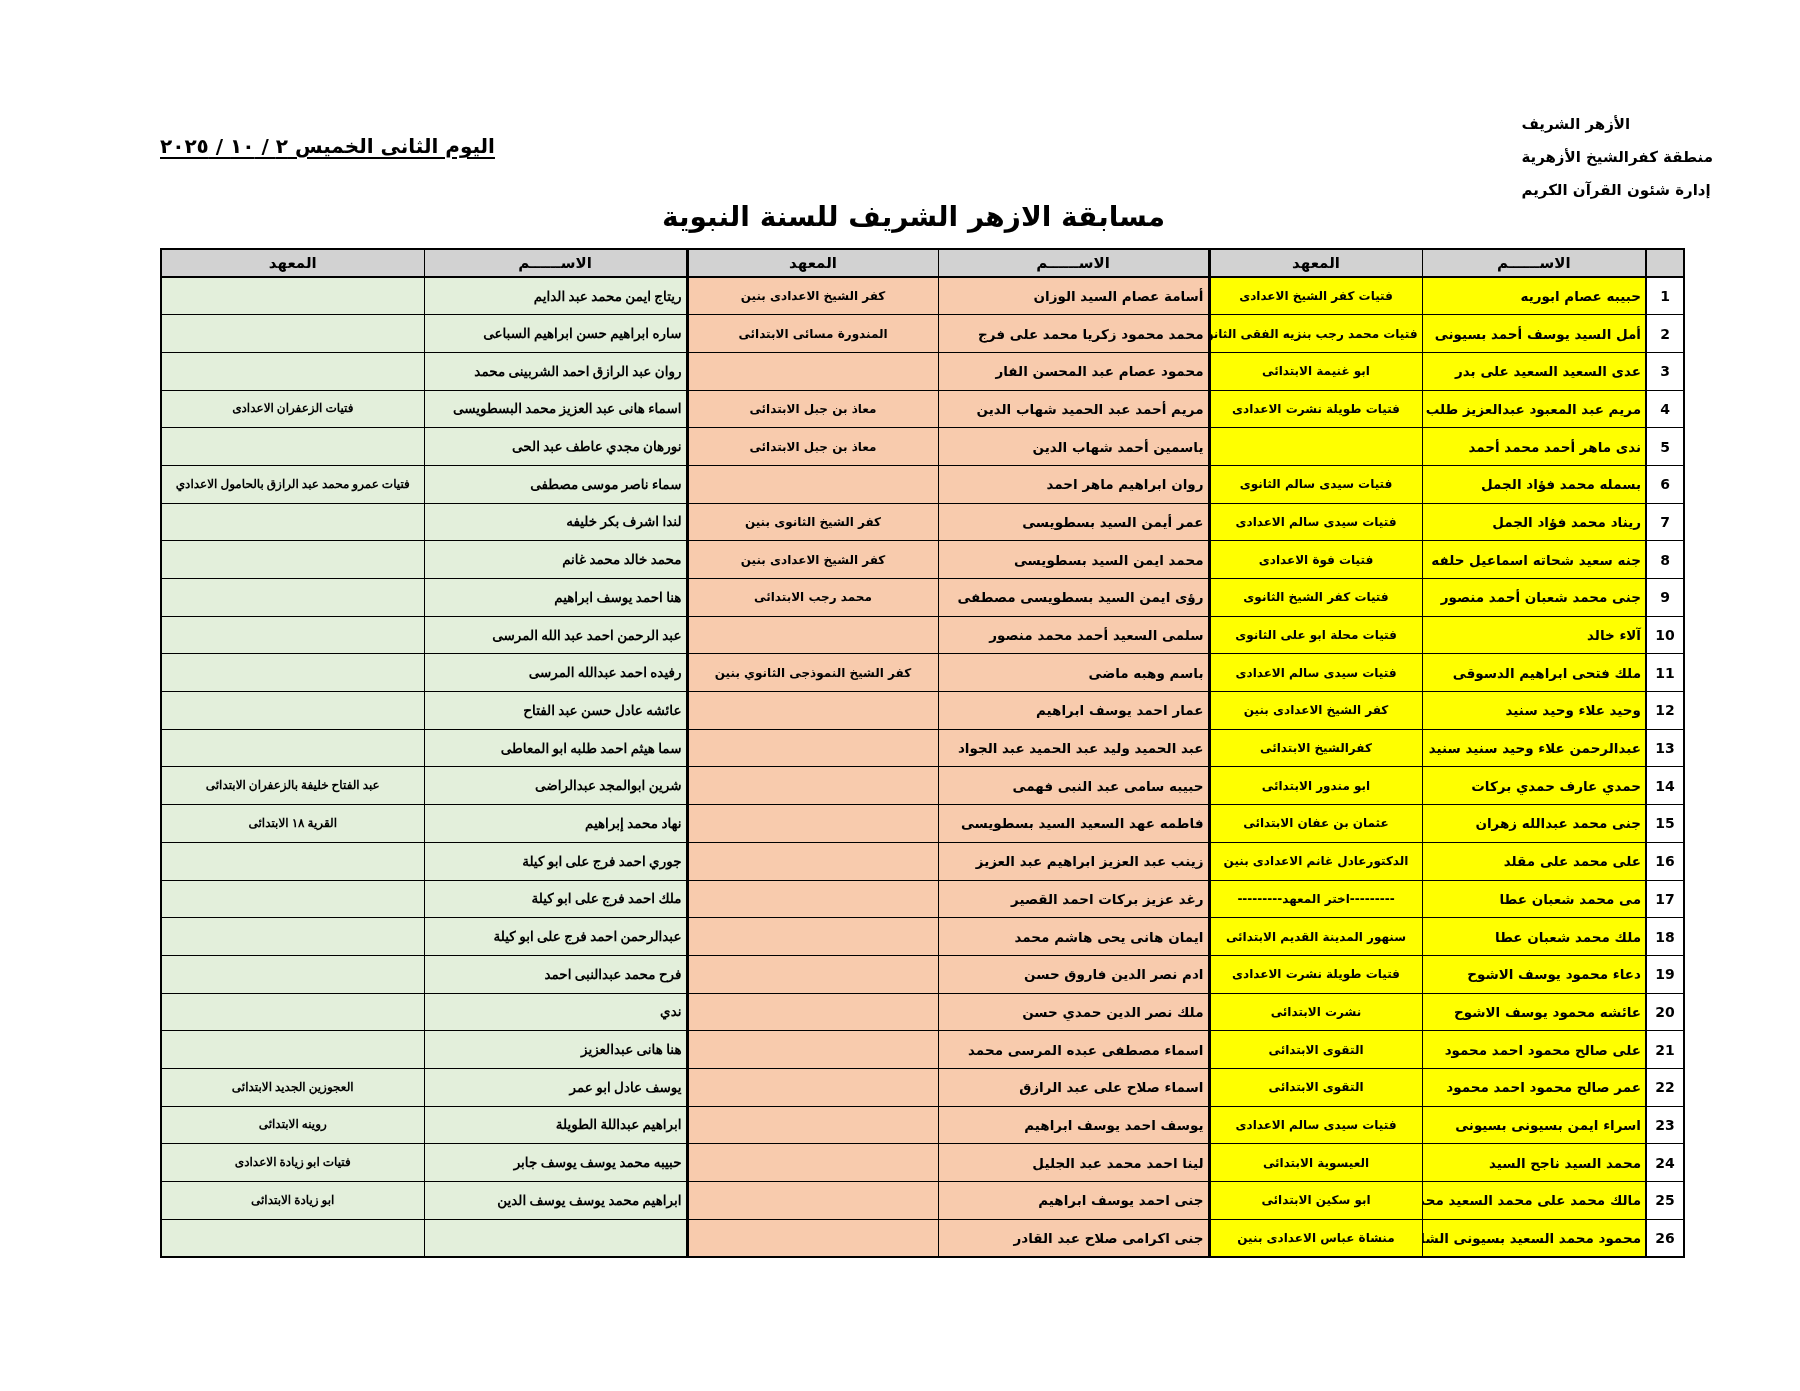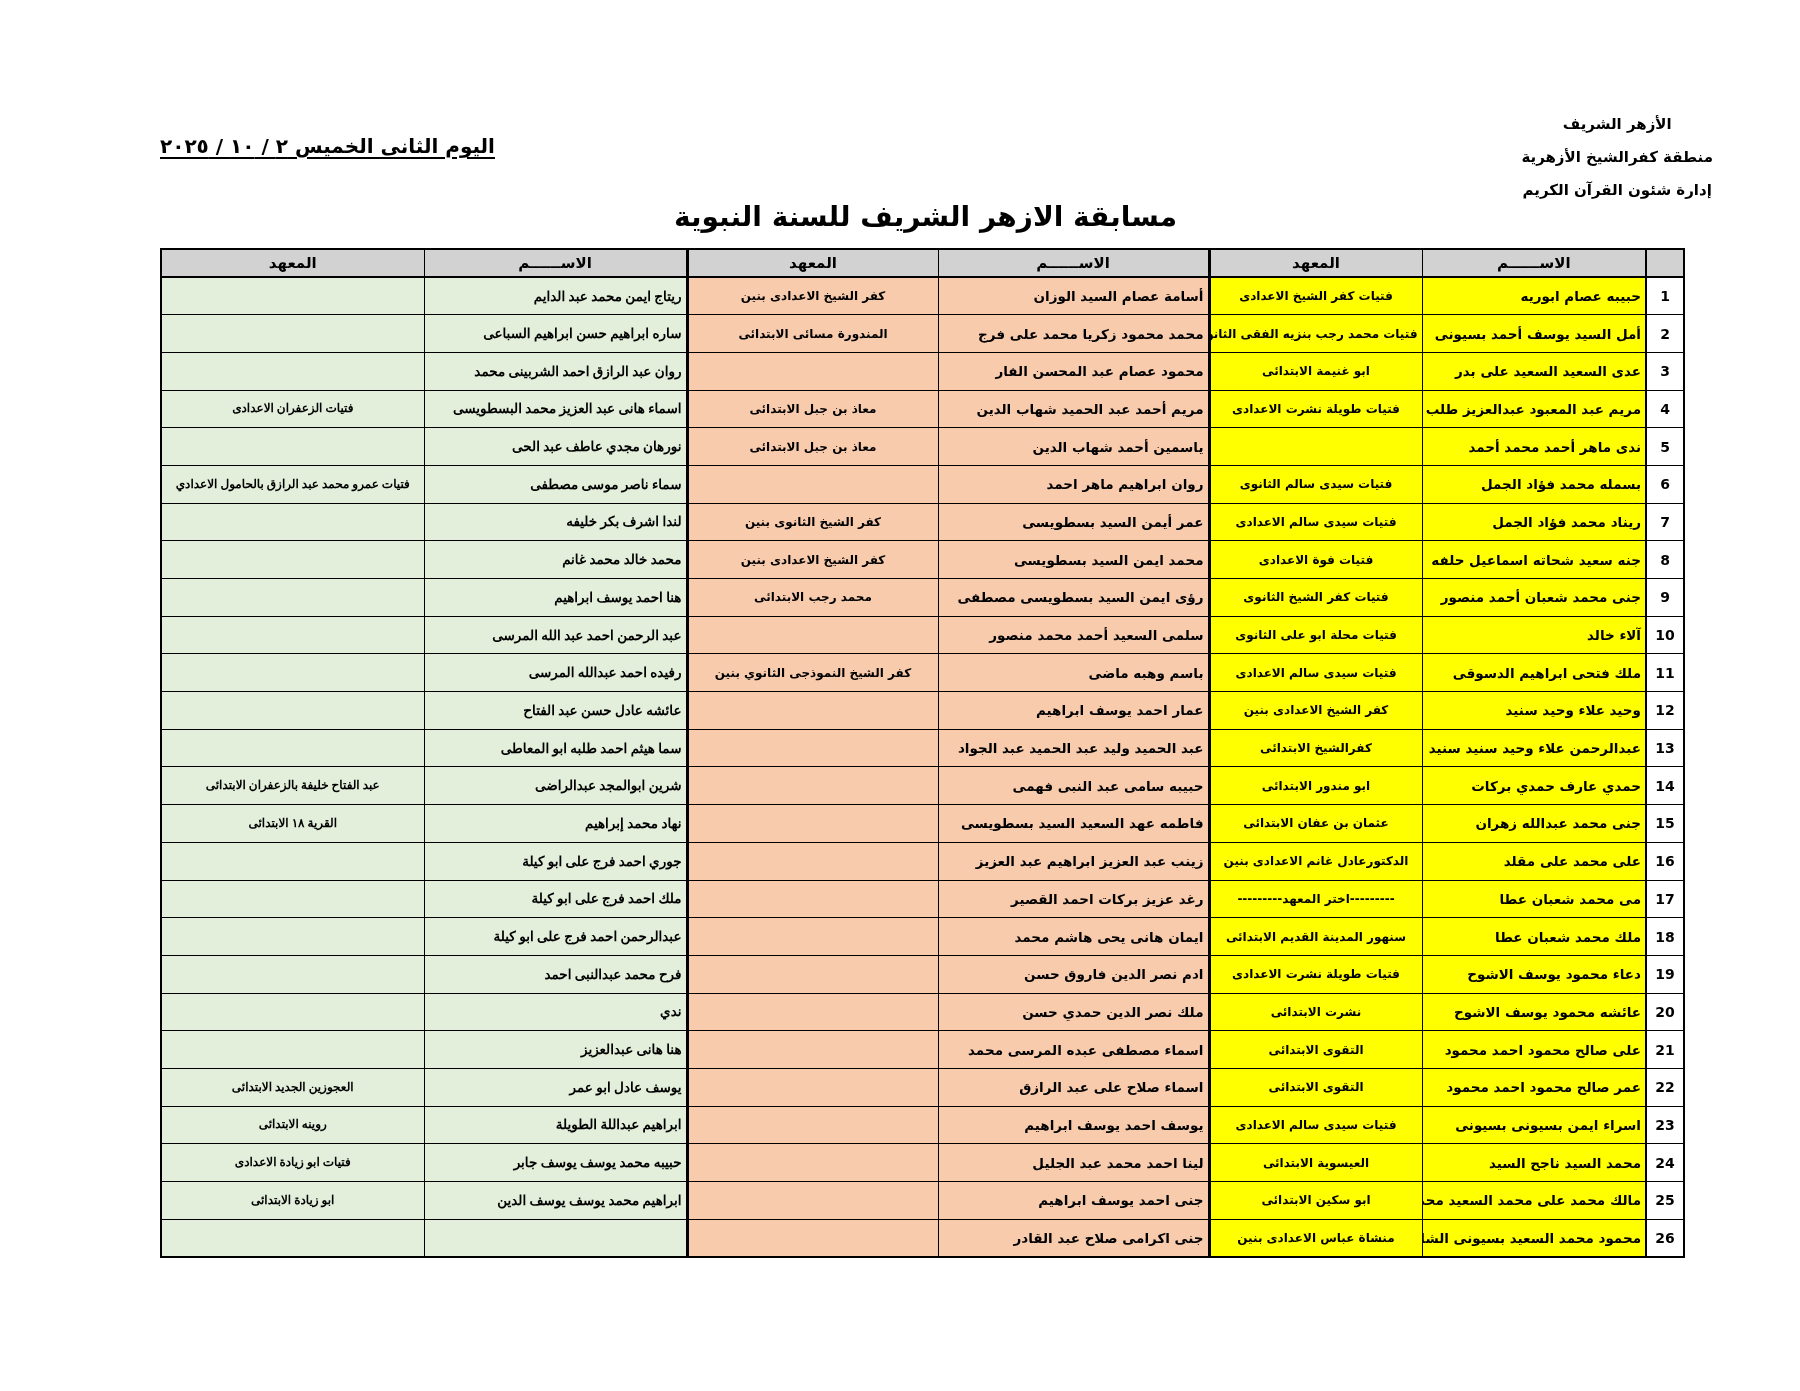--- a/index.html
+++ b/index.html
@@ -19,21 +19,21 @@
     --g1-bg: #FFFF00;
     --g2-bg: #F8CBAD;
     --g3-bg: #E3EFDB;
     --hdr-bg: #D2D2D2;
     --border-color: #000000;
   }
   .org-block {
     position: absolute;
     top: 108px;
     right: 87px;
-    text-align: center;
+    text-align: left;
     font-weight: bold;
     font-size: 15px;
     line-height: 33px;
     direction: rtl;
     white-space: nowrap;
   }
   .date-line {
     position: absolute;
     top: 134px;
     left: 160px;
@@ -43,21 +43,21 @@
     font-weight: bold;
     font-size: 20px;
     text-decoration: underline;
     text-decoration-thickness: 2px;
     text-underline-offset: 4px;
     white-space: nowrap;
   }
   .page-title {
     position: absolute;
     top: 200px;
-    left: 164px;
+    left: 152px;
     width: 1523px;
     text-align: center;
     direction: rtl;
     font-weight: 900;
     font-size: 28px;
     white-space: nowrap;
   }
   table.roster {
     position: absolute;
     top: 248px;

